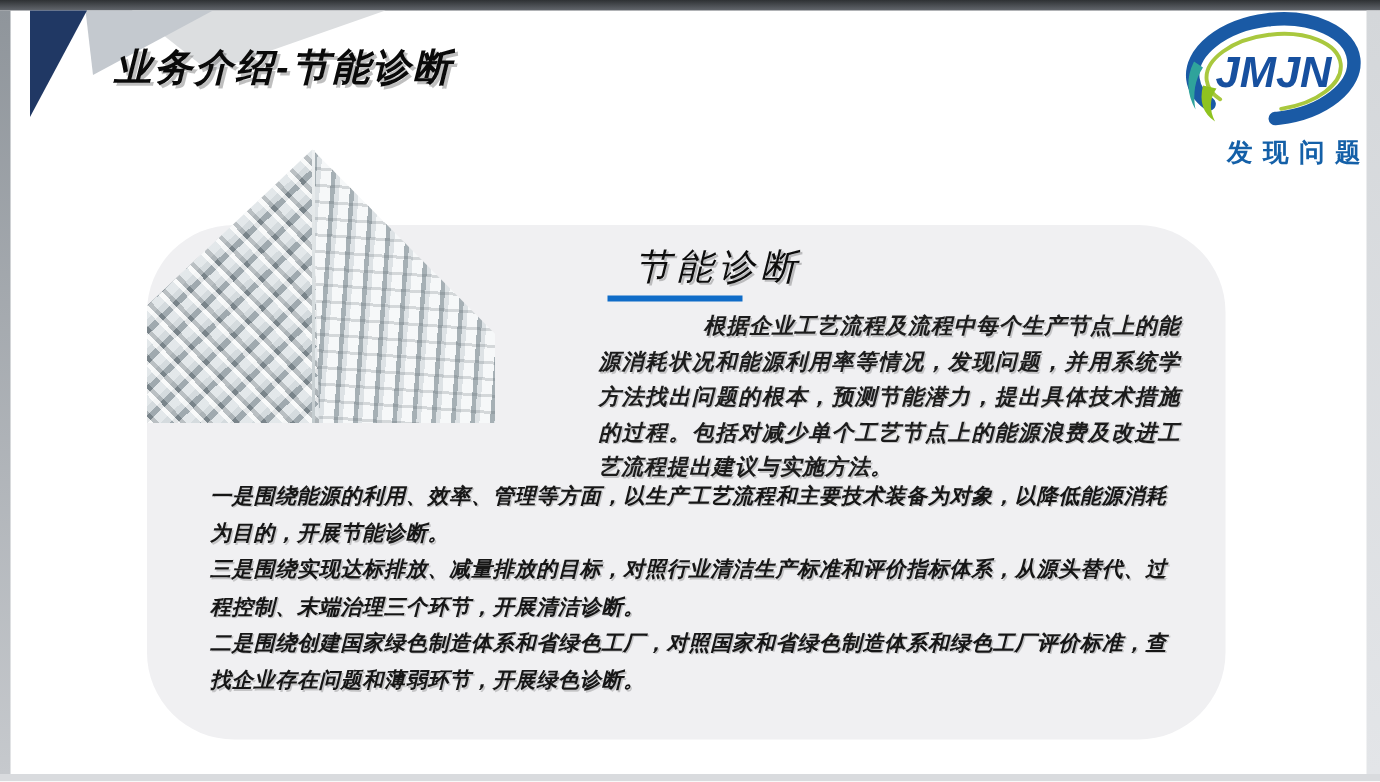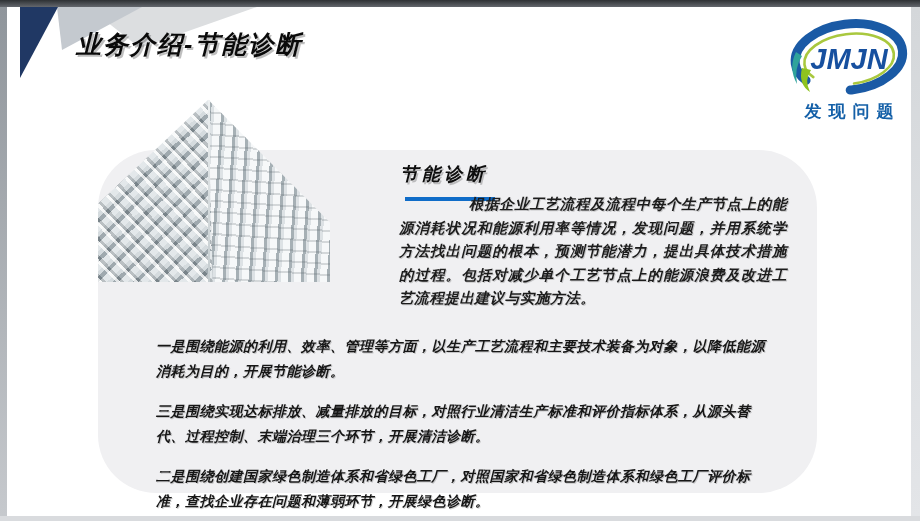--- a/index.html
+++ b/index.html
@@ -18,21 +18,21 @@
   
   .page-title {
     position:absolute; left:76px; top:28px;
     font-size:25px; font-weight:bold; font-style:italic;
     letter-spacing:2px; color:#0a0a0a;
     text-shadow:2px 2px 0 rgba(0,0,0,0.25);
     white-space:nowrap;
   }
 
   
-  .logo-wrap { position:absolute; left:784px; top:16px; width:130px; text-align:center; }
+  .logo-wrap { position:absolute; left:784px; top:5px; width:130px; text-align:right; }
   .logo-sub {
     margin-top:-2px; font-size:17px; font-weight:bold; color:#1460a8;
     letter-spacing:7px; white-space:nowrap; text-indent:7px;
   }
 
   
   .card {
     position:absolute; left:98px; top:150px; width:719px; height:343px;
     background:#f0f0f2; border-radius:58px;
   }
@@ -53,42 +53,42 @@
       repeating-linear-gradient(4deg, rgba(90,100,106,.22) 0 2px, rgba(255,255,255,0) 2px 11px),
       repeating-linear-gradient(94deg, #f6f8f9 0 7px, #a6b0b5 7px 10px, #dde2e5 10px 13px);
   }
   .photo .corner-edge {
     position:absolute; left:47.4%; top:2%; width:2.5px; height:100%;
     background:linear-gradient(180deg,#eef1f2,#c2cacd);
   }
 
   
   .card-heading {
-    position:absolute; left:400px; top:162px;
-    font-size:18px; font-weight:bold; font-style:italic;
+    position:absolute; left:423px; top:162px;
+    font-size:24px; font-weight:normal; font-style:italic;
     letter-spacing:4px; color:#0d0d0d;
     text-shadow:1.5px 1.5px 0 rgba(0,0,0,0.22);
   }
   .card-heading-underline {
     position:absolute; left:405px; top:197px; width:90px; height:4px; background:#0f6cc8;
   }
   .card-paragraph {
-    position:absolute; left:399px; top:193px; width:388px;
+    position:absolute; left:399px; top:207px; width:388px;
     font-size:14.5px; font-weight:bold; font-style:italic;
     line-height:23.5px; letter-spacing:0.6px; color:#1c1c1c;
     text-indent:70px; text-shadow:1px 1px 0 rgba(0,0,0,0.18);
     text-align:justify;
   }
   .card-bullets {
     position:absolute; left:140px; top:318px; width:650px;
     font-size:14px; font-weight:bold; font-style:italic;
     line-height:24.5px; letter-spacing:0.5px; color:#161616;
     text-shadow:1px 1px 0 rgba(0,0,0,0.18);
   }
-  .card-bullets p { margin:16px; }
+  .card-bullets p { margin:0; }
 </style>
 </head>
 <body>
 
 <div id="slide">
 
   <div class="edge-top"></div>
   <div class="edge-left"></div>
   <div class="edge-right"></div>
   <div class="edge-bottom"></div>

